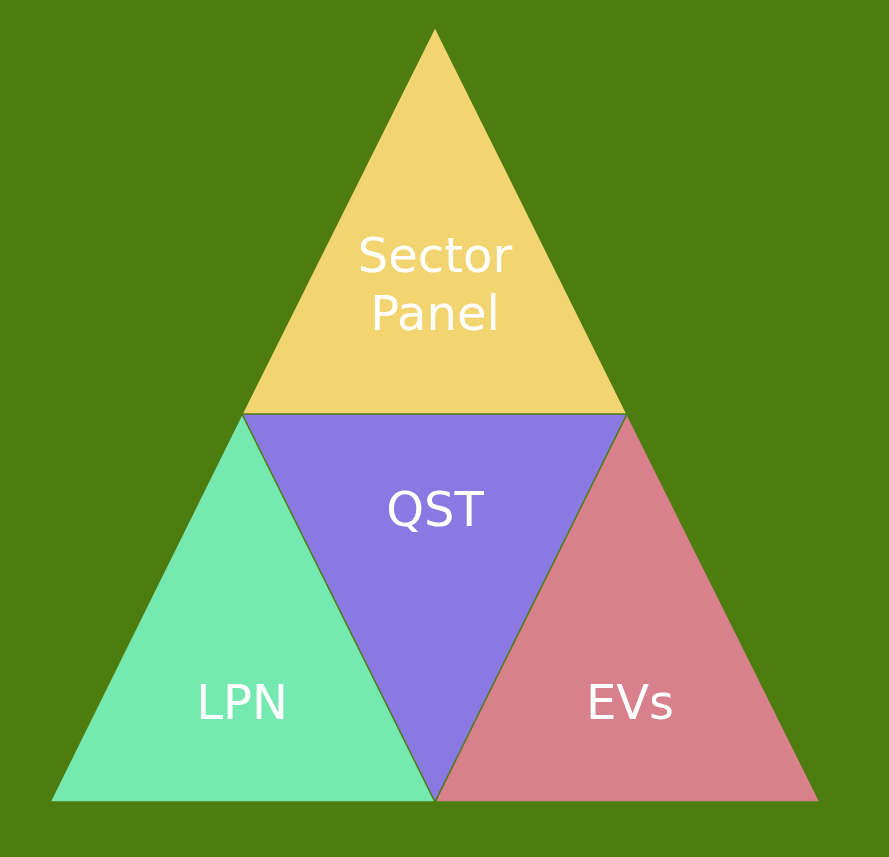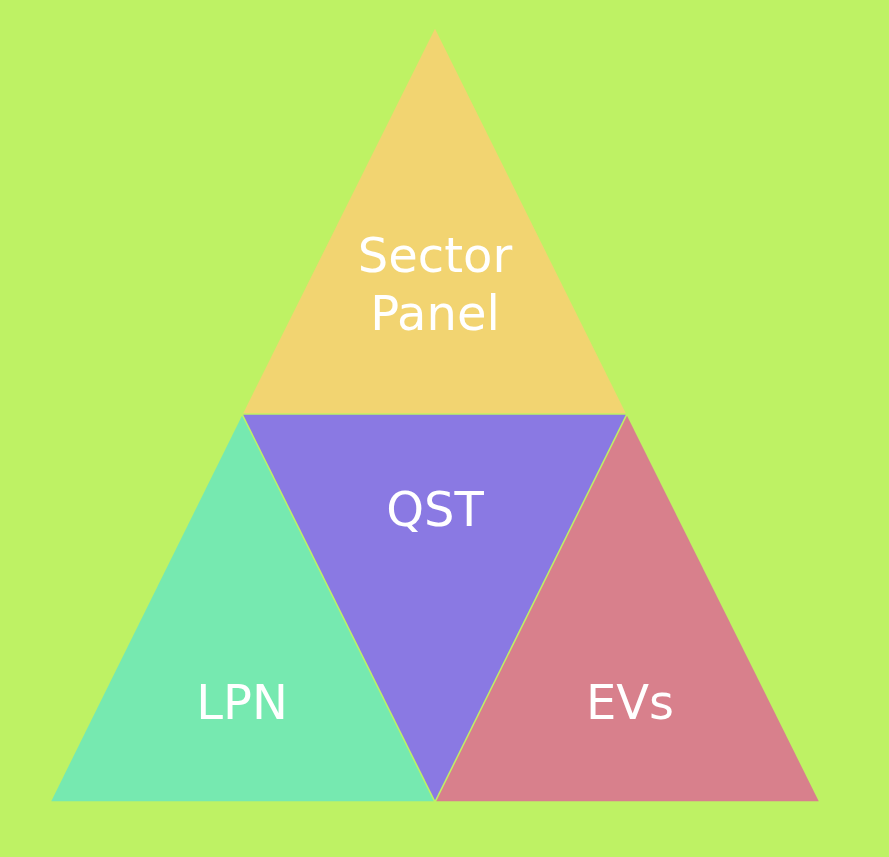--- a/index.html
+++ b/index.html
@@ -11,21 +11,21 @@
   body {
     width: 889px;
     height: 857px;
     font-family: "DejaVu Sans", "Liberation Sans", sans-serif;
     overflow: hidden;
   }
   #diagram-root {
     position: relative;
     width: 889px;
     height: 857px;
-    background: #bef264;
+    background: #4d7c0f;
   }
   #triangle-svg {
     display: block;
     width: 889px;
     height: 857px;
   }
   .tri-label {
     fill: #ffffff;
     font-family: "DejaVu Sans", "Liberation Sans", sans-serif;
     font-weight: 400;

